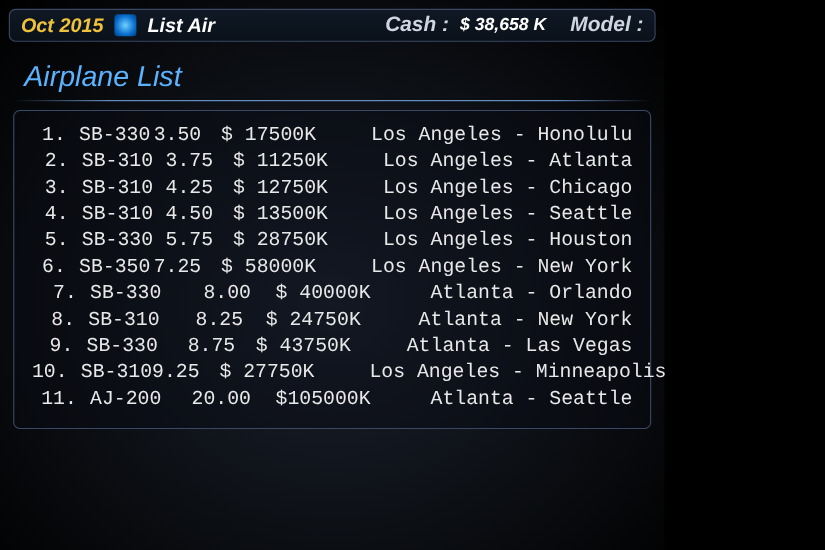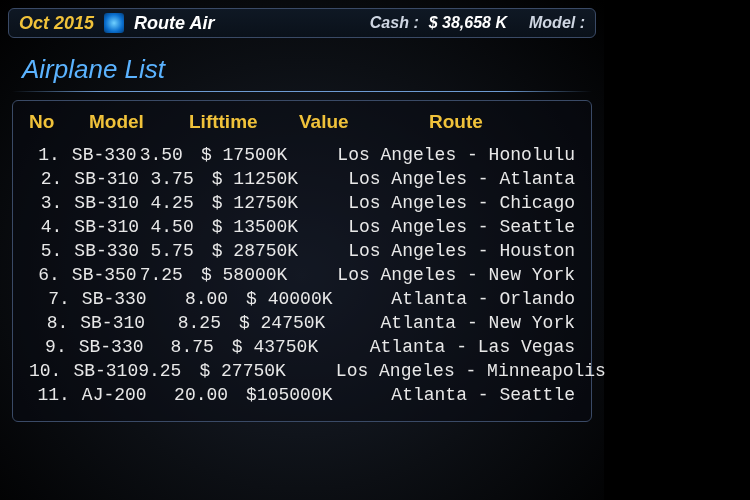--- a/index.html
+++ b/index.html
@@ -40,21 +40,21 @@
     width: 20px; height: 20px;
     border-radius: 3px;
     background: radial-gradient(circle at 50% 50%, #6fd0ff 0%, #0a6fcf 60%, #033a73 100%);
     display: inline-block;
   }
   .airline-name {
     color: #ffffff;
     font-size: 18px;
   }
   .topbar-spacer { flex: 1; }
-  .stat-label { color: #cfd6e2; font-size: 16px; }
+  .stat-label { color: #cfd6e2; font-size: 19px; }
   .stat-value { color: #ffffff; font-size: 16px; font-style: italic; margin-right: 12px; }
 
   
   .panel {
     position: absolute;
     top: 46px; left: 8px; right: 8px; bottom: 50px;
   }
   .panel-title {
     color: #5bb3ff;
     font-size: 26px;
@@ -90,21 +90,21 @@
     font-family: "Courier New", Courier, monospace;
     font-size: 18px;
     color: #e8e8e8;
     line-height: 24px;
     white-space: pre;
   }
   .row { display: flex; }
   .row .c-no    { width: 60px;  text-align: right; padding-right: 12px; }
   .row .c-model { width: 100px; }
   .row .c-life  { width: 90px; text-align: right; padding-right: 18px;}
-  .row .c-value { width: 130px; text-align: left; padding-right: 18px;}
+  .row .c-value { width: 130px; text-align: center; padding-right: 18px;}
   .row .c-route { flex: 1; margin-left: 32px; }
 
   
   .bottom-btn {
     position: absolute;
     bottom: 0;
     left: 50%;
     transform: translateX(-50%);
     width: 180px;
     height: 40px;
@@ -122,36 +122,29 @@
   }
 </style>
 </head>
 <body>
 
 <div class="screen">
 
   <div class="topbar">
     <span class="date">Oct 2015</span>
     <span class="airline-logo"></span>
-    <span class="airline-name">Route Air</span>
+    <span class="airline-name">List Air</span>
     <span class="topbar-spacer"></span>
     <span class="stat-label">Cash :</span>
     <span class="stat-value">$ 38,658 K</span>
     <span class="stat-label">Model :</span>
   </div>
 
   <div class="panel">
     <div class="panel-title">Airplane List</div>
     <div class="title-divider"></div>
     <div class="list-box">
-      <div class="headers">
-        <span class="col-no">No</span>
-        <span class="col-model">Model</span>
-        <span class="col-life">Lifttime</span>
-        <span class="col-value">Value</span>
-        <span class="col-route">Route</span>
-      </div>
       <div class="rows" id="rows-container"><div class="row"><span class="c-no">1.</span><span class="c-model">SB-330</span><span class="c-life">3.50</span><span class="c-value">$ 17500K</span><span class="c-route">Los Angeles - Honolulu</span></div><div class="row"><span class="c-no">2.</span><span class="c-model">SB-310</span><span class="c-life">3.75</span><span class="c-value">$ 11250K</span><span class="c-route">Los Angeles - Atlanta</span></div><div class="row"><span class="c-no">3.</span><span class="c-model">SB-310</span><span class="c-life">4.25</span><span class="c-value">$ 12750K</span><span class="c-route">Los Angeles - Chicago</span></div><div class="row"><span class="c-no">4.</span><span class="c-model">SB-310</span><span class="c-life">4.50</span><span class="c-value">$ 13500K</span><span class="c-route">Los Angeles - Seattle</span></div><div class="row"><span class="c-no">5.</span><span class="c-model">SB-330</span><span class="c-life">5.75</span><span class="c-value">$ 28750K</span><span class="c-route">Los Angeles - Houston</span></div><div class="row"><span class="c-no">6.</span><span class="c-model">SB-350</span><span class="c-life">7.25</span><span class="c-value">$ 58000K</span><span class="c-route">Los Angeles - New York</span></div><div class="row"><span class="c-no">7.</span><span class="c-model">SB-330</span><span class="c-life">8.00</span><span class="c-value">$ 40000K</span><span class="c-route">Atlanta - Orlando</span></div><div class="row"><span class="c-no">8.</span><span class="c-model">SB-310</span><span class="c-life">8.25</span><span class="c-value">$ 24750K</span><span class="c-route">Atlanta - New York</span></div><div class="row"><span class="c-no">9.</span><span class="c-model">SB-330</span><span class="c-life">8.75</span><span class="c-value">$ 43750K</span><span class="c-route">Atlanta - Las Vegas</span></div><div class="row"><span class="c-no">10.</span><span class="c-model">SB-310</span><span class="c-life">9.25</span><span class="c-value">$ 27750K</span><span class="c-route">Los Angeles - Minneapolis</span></div><div class="row"><span class="c-no">11.</span><span class="c-model">AJ-200</span><span class="c-life">20.00</span><span class="c-value">$105000K</span><span class="c-route">Atlanta - Seattle</span></div></div>
     </div>
   </div>
 
 
 </div>
 
 </body></html>

